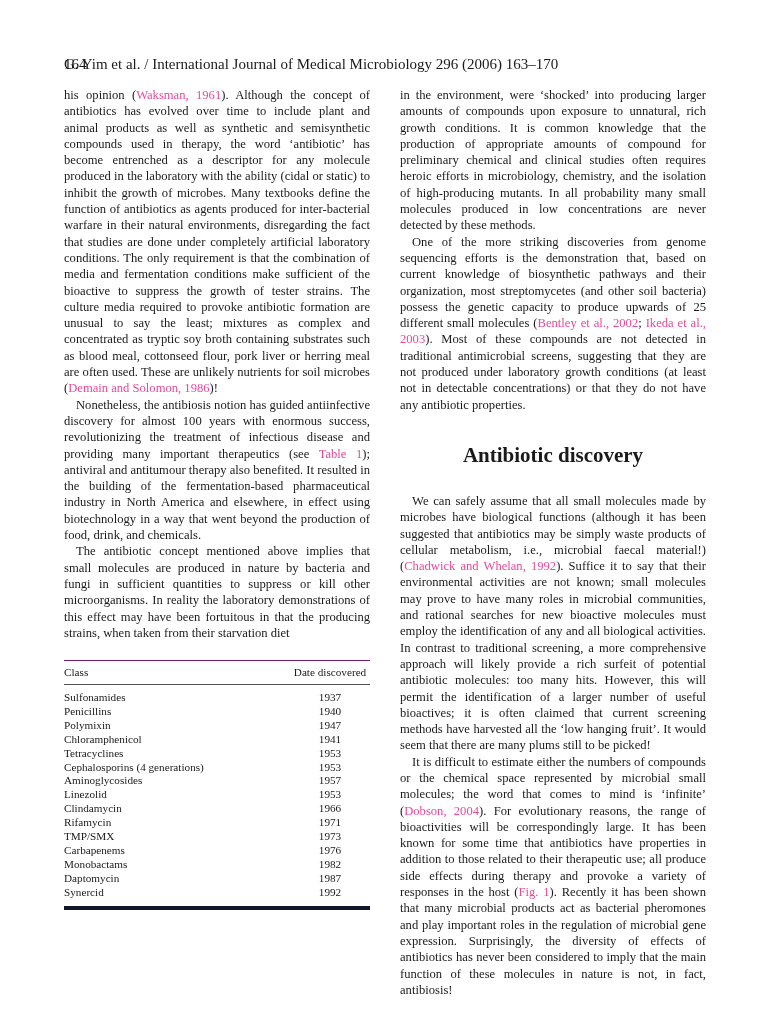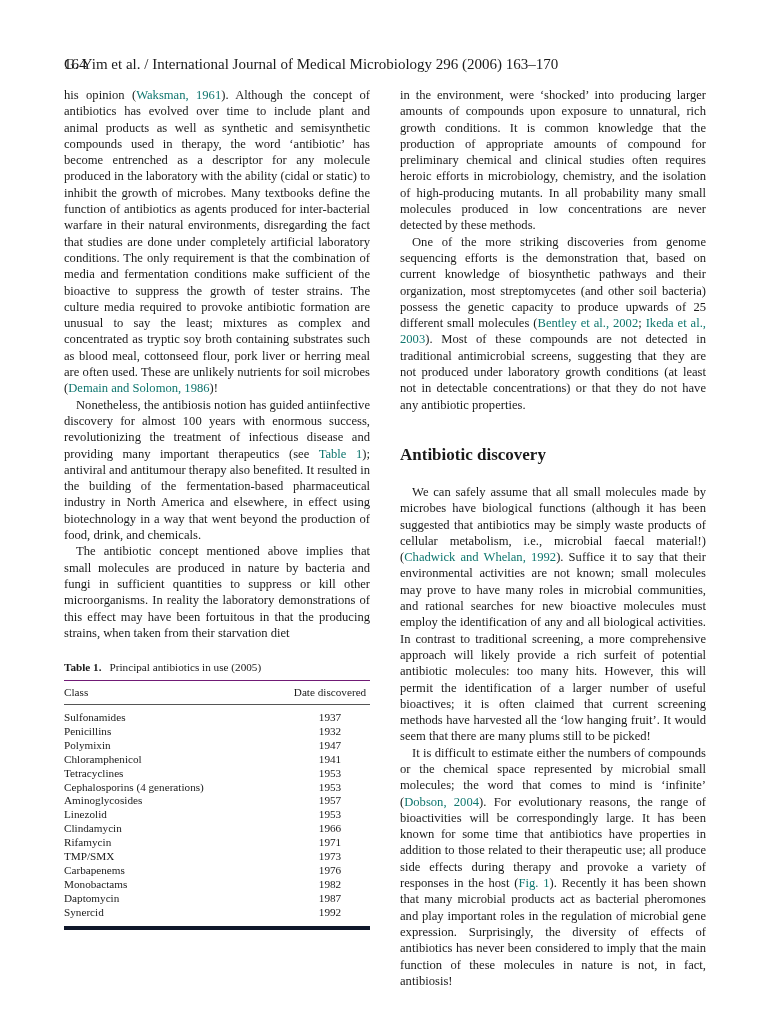--- a/index.html
+++ b/index.html
@@ -6,22 +6,22 @@
   body { width: 760px; height: 1014px; position: relative; overflow: hidden;
          font-family: "Liberation Serif", "DejaVu Serif", serif; color: #1a1a1a; }
   .running-head { position: absolute; top: 56px; left: 64px; width: 642px; height: 16px; font-size: 15px; }
   .running-head .pno { position: absolute; left: 0; top: 0; }
   .running-head .jt { position: absolute; left: 0; width: 642px; top: 0; }
   .col { position: absolute; top: 87px; width: 306px; font-size: 12.6px; line-height: 16.3px; }
   .col.left { left: 64px; }
   .col.right { left: 400px; }
   .col p { margin: 0; text-align: justify; hyphens: manual; }
   .col p.indent { text-indent: 12px; }
-  .cite { color: #0f766e; }
-  .section-heading { font-weight: bold; font-size: 17px; margin: 33px 0 20px 0; line-height: 18px; }
+  .cite { color: #ec4899; }
+  .section-heading { font-weight: bold; font-size: 21px; margin: 33px 0 29px 0; line-height: 18px; text-align: center; }
   .table-wrap { position: absolute; left: 64px; top: 660px; width: 306px; font-size: 11.2px; }
   .table-caption { line-height: 14px; margin-bottom: 6px; }
   .table-caption b { font-weight: bold; margin-right: 8px; }
   table { width: 100%; border-collapse: collapse; }
   table th { font-weight: normal; text-align: left; padding: 4px 0 5px 0; line-height: 14px; }
   table thead tr { border-top: 1px solid #701a75; border-bottom: 1px solid #555; }
   table tbody tr:first-child td { padding-top: 6px; }
   table tbody tr:last-child td { padding-bottom: 6px; }
   table tbody { border-bottom: 4px solid #0f172a; }
   table td { padding: 0; line-height: 13.9px; }
@@ -35,38 +35,35 @@
   <span class="jt">G. Yim et al. / International Journal of Medical Microbiology 296 (2006) 163–170</span>
 </div>
 
 <div class="col left" id="left-col">
     <p><span>his opinion (</span><span class="cite">Waksman, 1961</span><span>). Although the concept of antibiotics has evolved over time to include plant and animal products as well as synthetic and semisynthetic compounds used in therapy, the word ‘antibiotic’ has become entrenched as a descriptor for any molecule produced in the laboratory with the ability (cidal or static) to inhibit the growth of microbes. Many text­books define the function of antibiotics as agents produced for inter-bacterial warfare in their natural environments, disregarding the fact that studies are done under completely artificial laboratory conditions. The only requirement is that the combination of media and fermentation conditions make sufficient of the bioactive to suppress the growth of tester strains. The culture media required to provoke antibiotic formation are unusual to say the least; mixtures as complex and concentrated as tryptic soy broth containing substrates such as blood meal, cottonseed flour, pork liver or herring meal are often used. These are unlikely nutrients for soil microbes (</span><span class="cite">Demain and Solomon, 1986</span><span>)!</span></p>
     <p class="indent"><span>Nonetheless, the antibiosis notion has guided anti­infective discovery for almost 100 years with enormous success, revolutionizing the treatment of infectious disease and providing many important therapeutics (see </span><span class="cite">Table 1</span><span>); antiviral and antitumour therapy also benefited. It resulted in the building of the fermentation-based pharmaceutical industry in North America and elsewhere, in effect using biotechnology in a way that went beyond the production of food, drink, and chemicals.</span></p>
     <p class="indent"><span>The antibiotic concept mentioned above implies that small molecules are produced in nature by bacteria and fungi in sufficient quantities to suppress or kill other microorganisms. In reality the laboratory demonstra­tions of this effect may have been fortuitous in that the producing strains, when taken from their starvation diet</span></p>
   </div>
 
 <div class="table-wrap">
-  <div class="table-caption">
-    <b>Table 1.</b><span>Principal antibiotics in use (2005)</span>
-  </div>
   <table>
     <thead>
       <tr>
         <th>Class</th>
         <th class="date">Date discovered</th>
       </tr>
     </thead>
     <tbody id="table-body">
         <tr>
           <td>Sulfonamides</td>
           <td class="date">1937</td>
         </tr>
         <tr>
           <td>Penicillins</td>
-          <td class="date">1932</td>
+          <td class="date">1940</td>
         </tr>
         <tr>
           <td>Polymixin</td>
           <td class="date">1947</td>
         </tr>
         <tr>
           <td>Chloramphenicol</td>
           <td class="date">1941</td>
         </tr>
         <tr>

